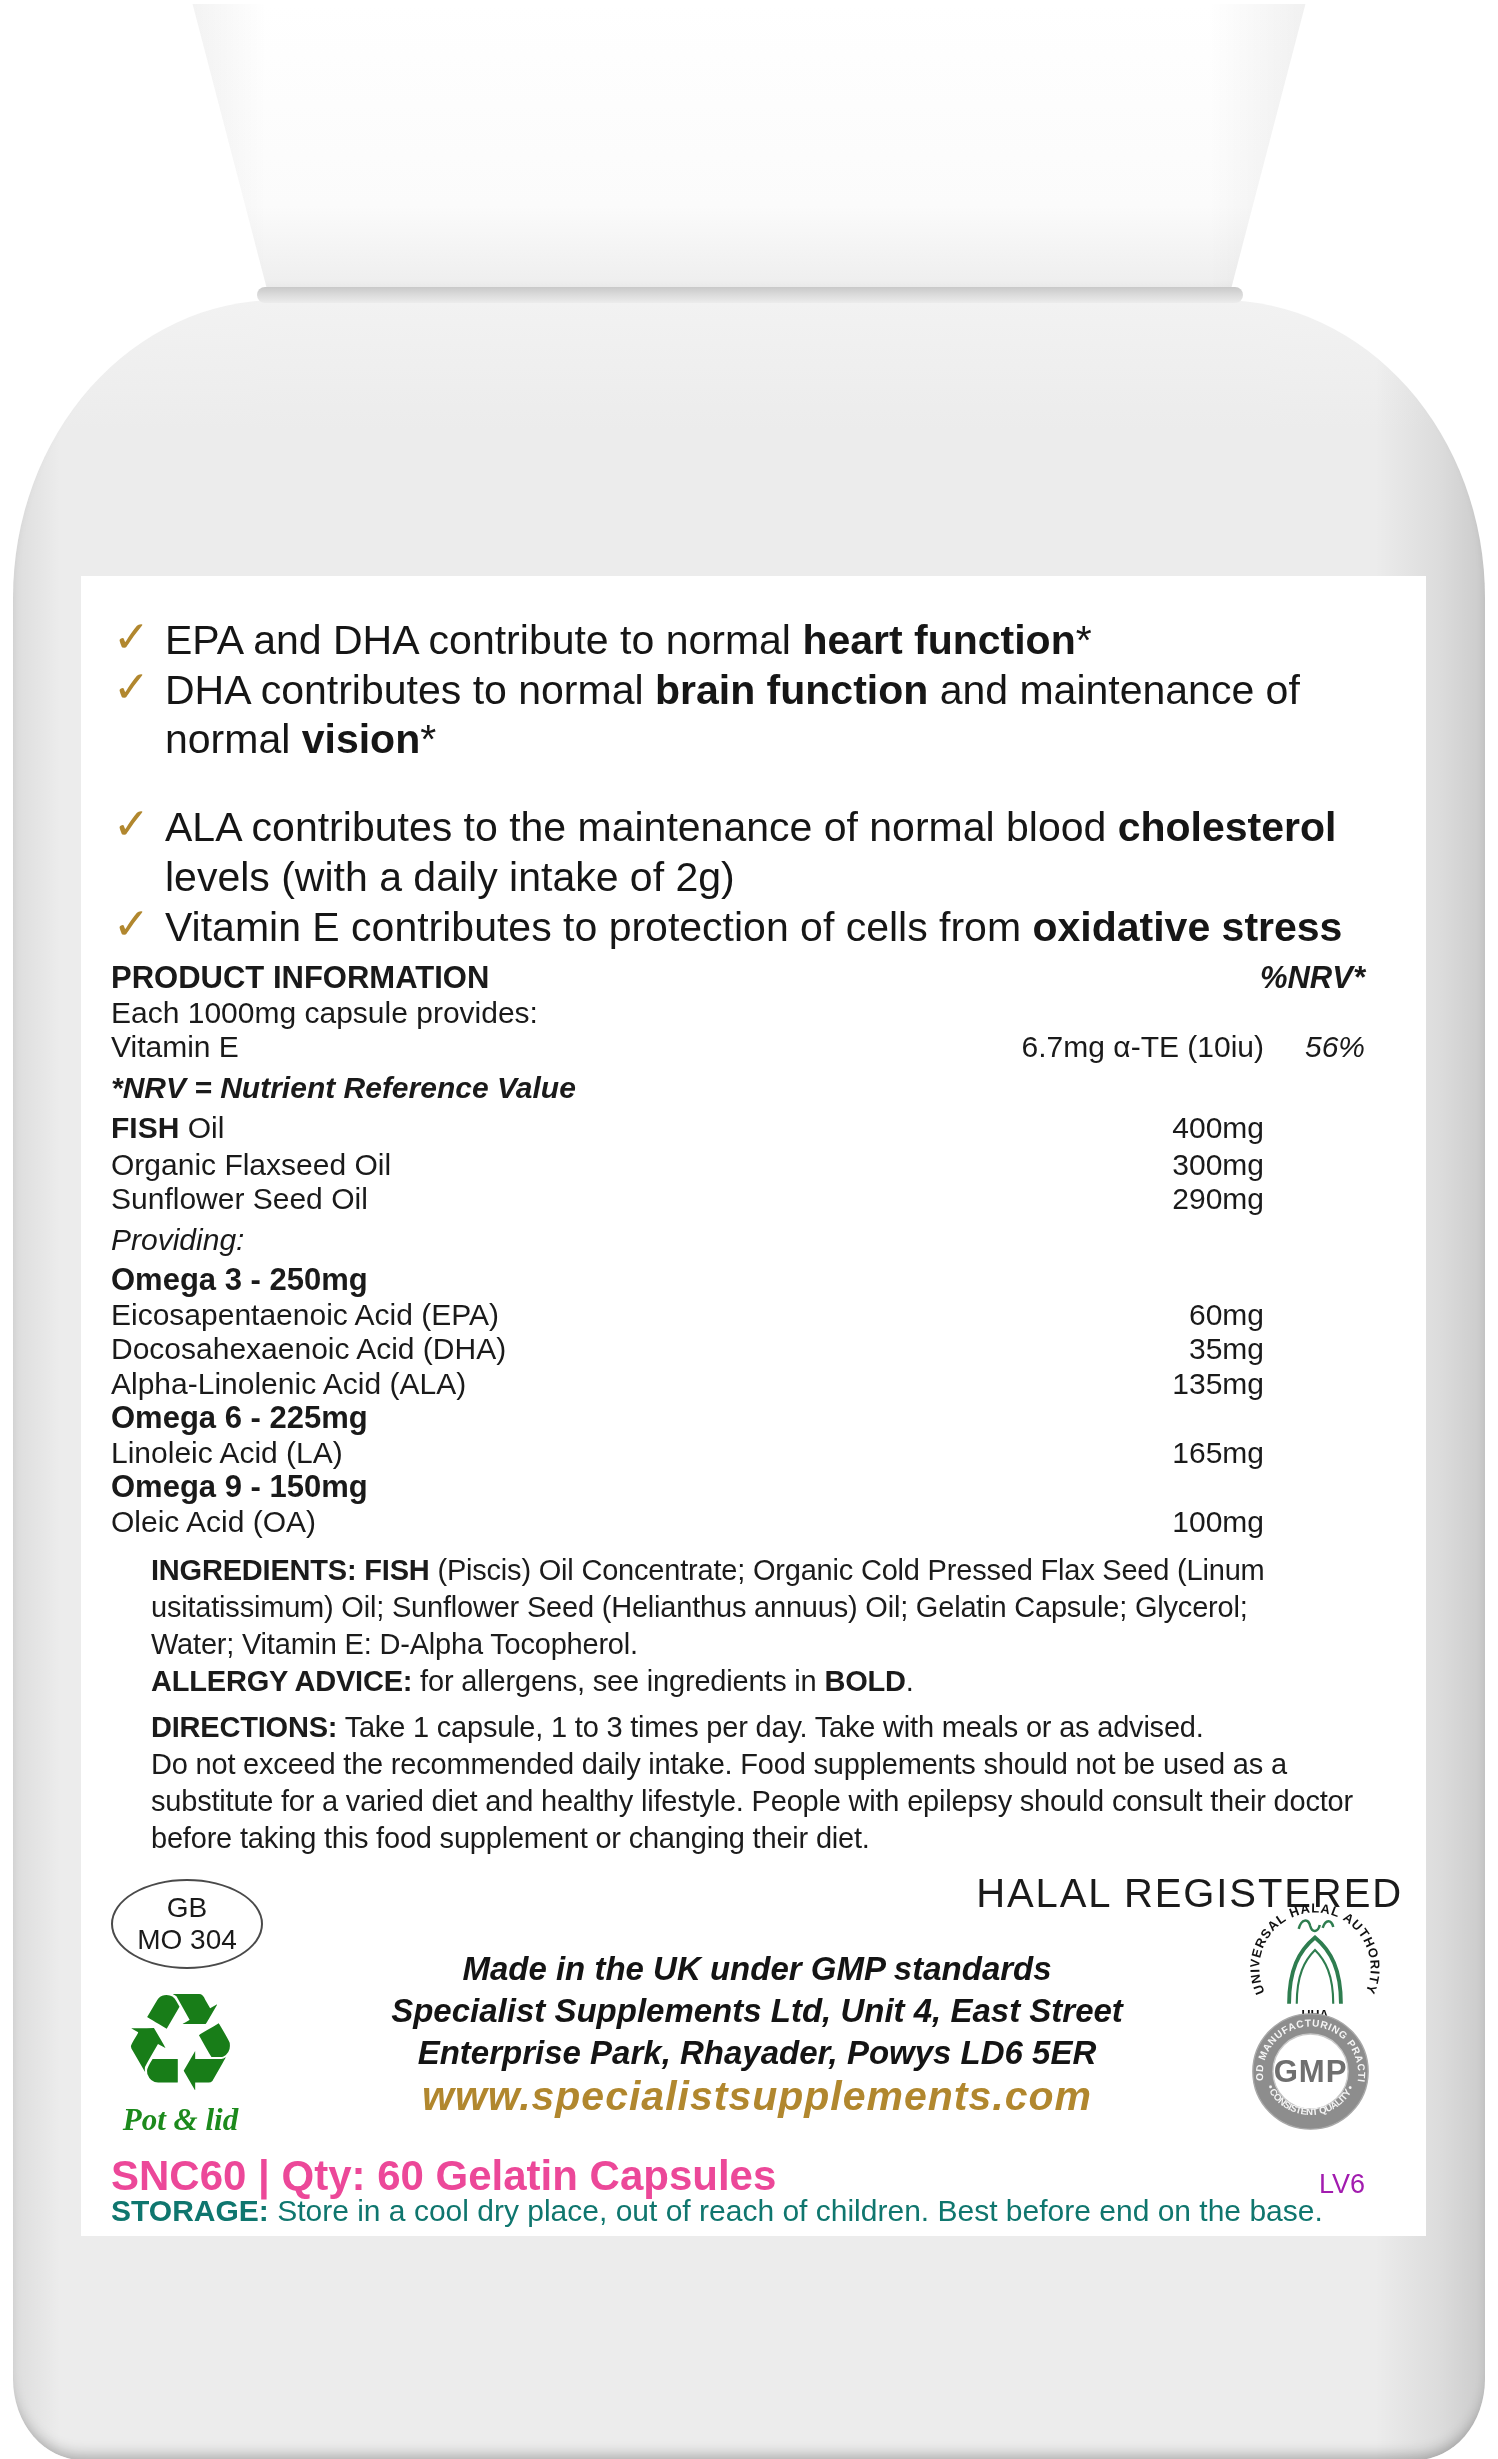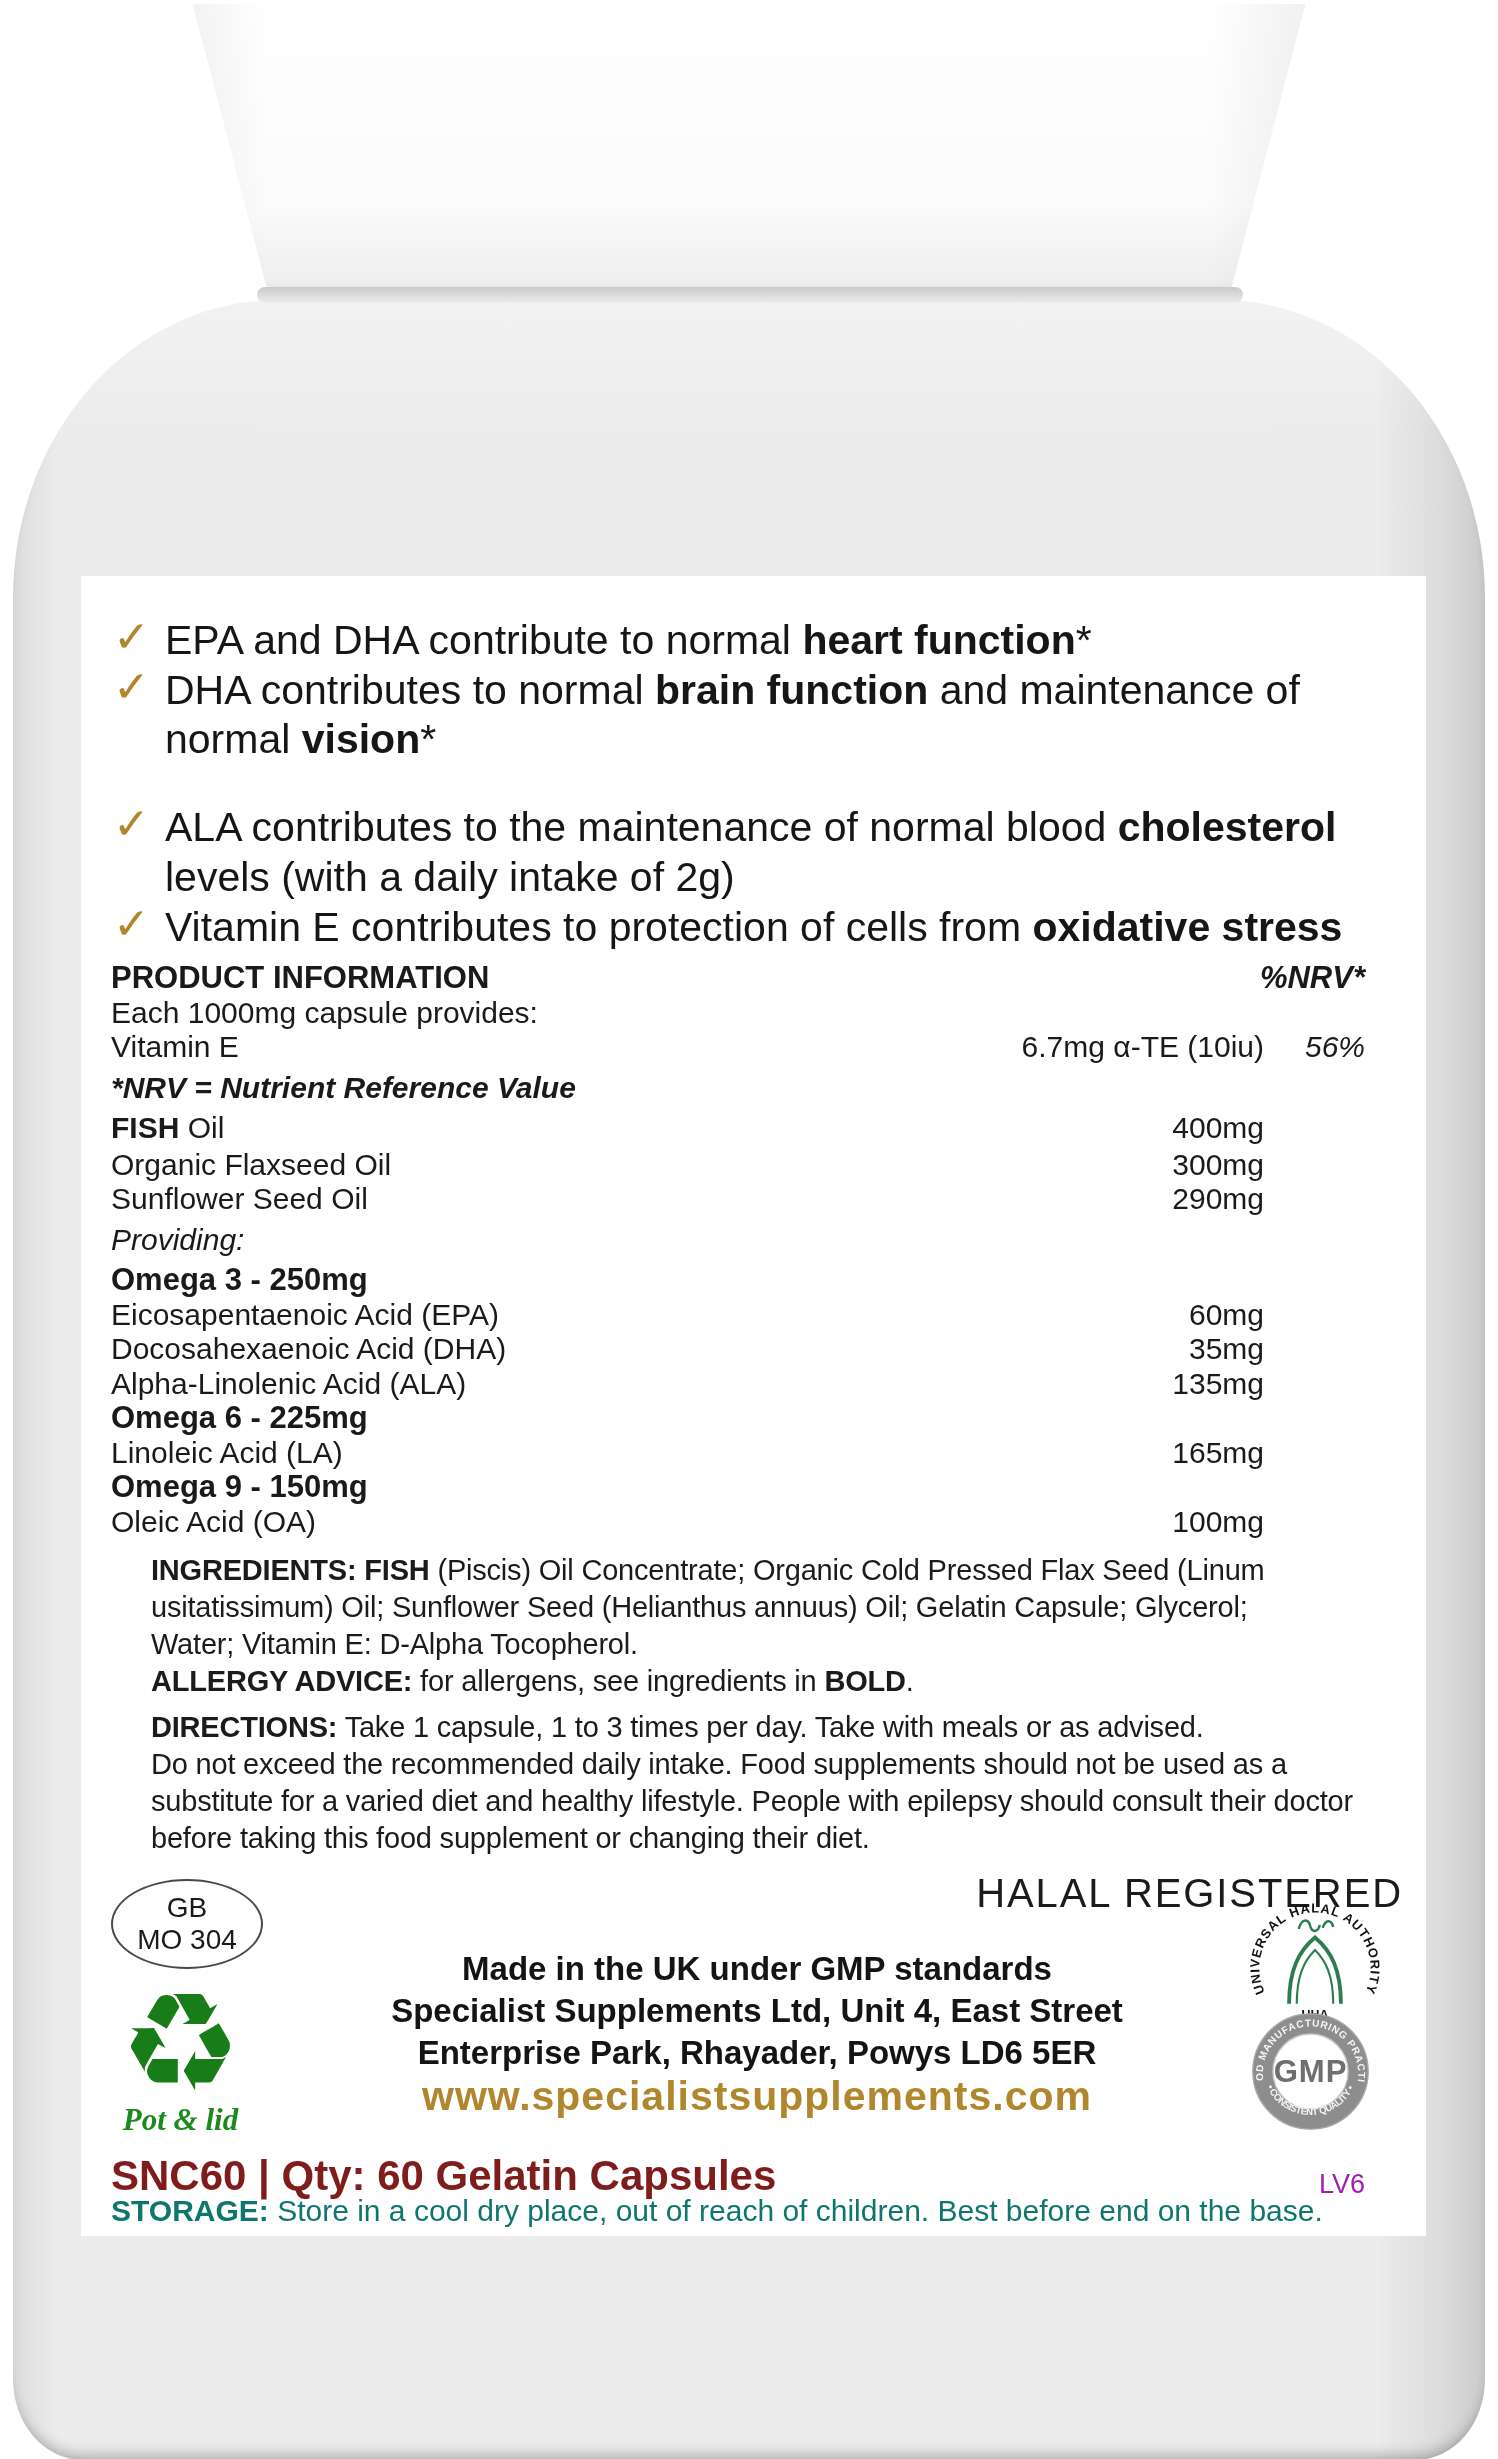--- a/index.html
+++ b/index.html
@@ -39,23 +39,23 @@
   .check{position:absolute;left:1.9px;top:-2.9px;font-size:44px;font-weight:bold;color:#b1872e;}
   .footnote{position:absolute;left:54px;font-size:27px;color:#222222;white-space:nowrap;}
   .row{position:absolute;left:0;width:100%;height:36px;font-size:30px;line-height:36px;white-space:nowrap;}
   .row .amt{position:absolute;right:139px;top:0;}
   .row .nrv{position:absolute;right:38px;top:0;font-style:italic;}
   .para{position:absolute;left:0;width:100%;font-size:29px;letter-spacing:-0.2px;color:#1b1b1b;margin-left:40px;}
   .para .pl{white-space:nowrap;}
   .ing .pl{line-height:37px;}
   .dir .pl{line-height:37px;}
   .halal-line{position:absolute;left:0;width:100%;text-align:right;font-size:40px;letter-spacing:1.9px;white-space:nowrap;color:#1b1b1b;}
-  .addr{position:absolute;left:0;width:100%;text-align:center;font-size:33px;font-weight:bold;line-height:42px;color:#141414;}
+  .addr{position:absolute;left:0;width:100%;text-align:center;font-size:33px;font-weight:bold;line-height:42px;color:#141414;font-style:italic;}
   .website{font-size:41px;letter-spacing:1px;color:#b1872e;line-height:44px;}
-  .sku{position:absolute;left:0;font-size:42px;font-weight:bold;white-space:nowrap;color:#7f1d1d;}
+  .sku{position:absolute;left:0;font-size:42px;font-weight:bold;white-space:nowrap;color:#ec4899;}
   .lv6{position:absolute;right:38px;font-size:27px;color:#a21caf;white-space:nowrap;}
   .storage{position:absolute;left:0;font-size:30px;white-space:nowrap;color:#0f766e;}
 
   
   .gb-oval{
     position:absolute;left:111px;top:1879px;width:148px;height:86px;z-index:4;background:#ffffff;
     border:2.9px solid #4a4a4a;border-radius:50%;display:flex;flex-direction:column;
     align-items:center;justify-content:center;font-size:28px;line-height:32px;color:#1a1a1a;
   }
   .recycle{

